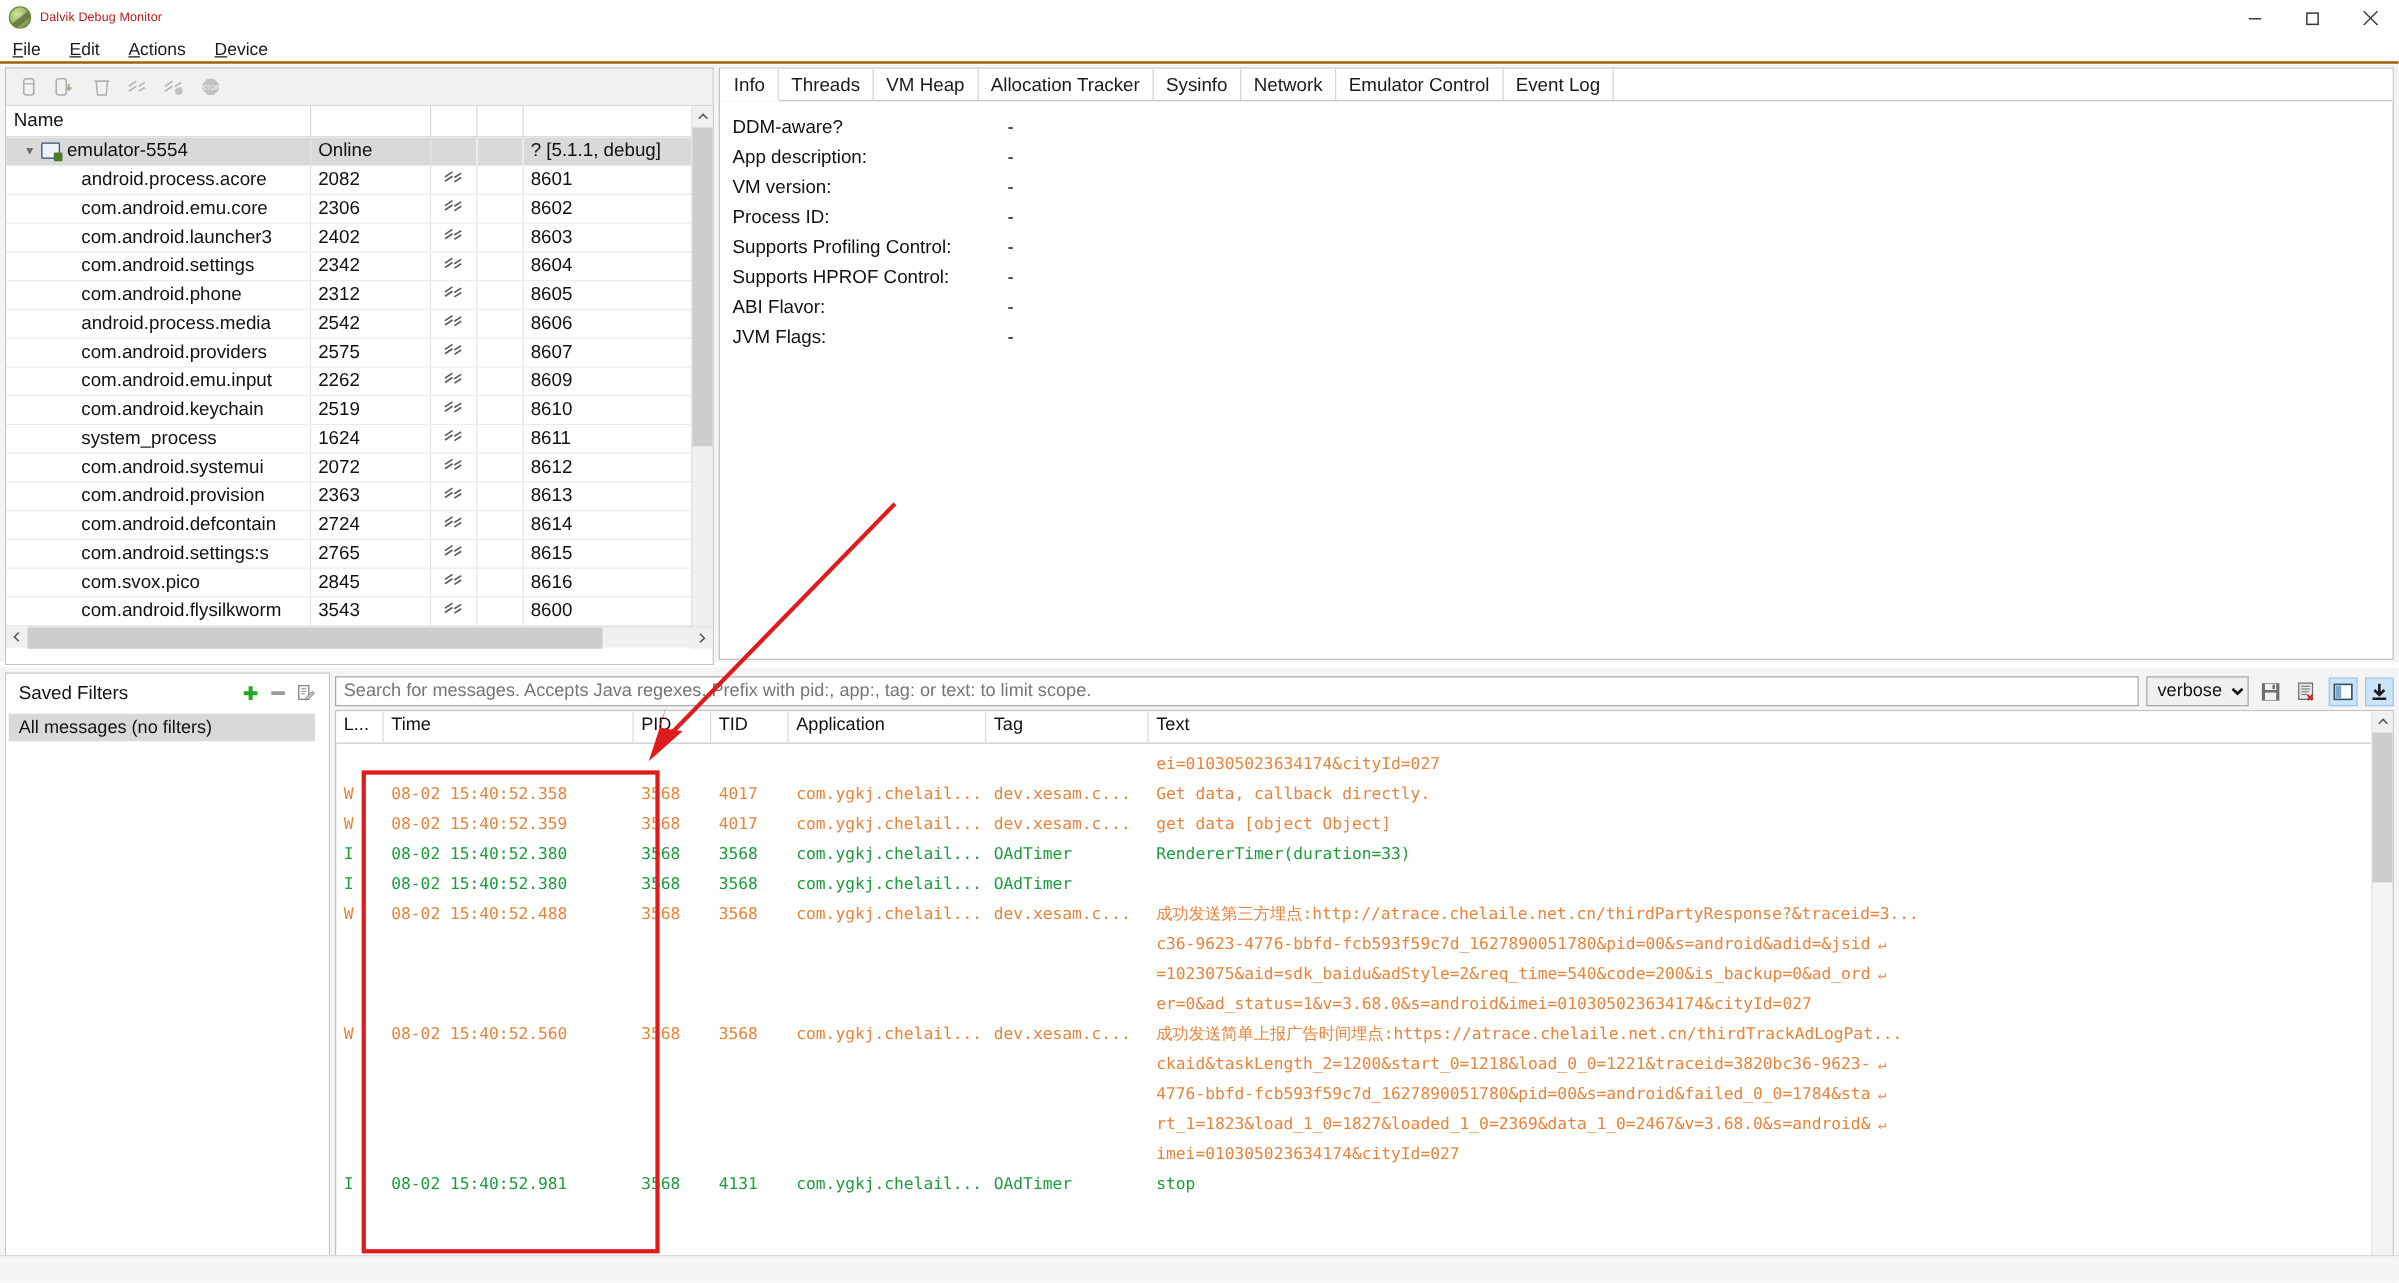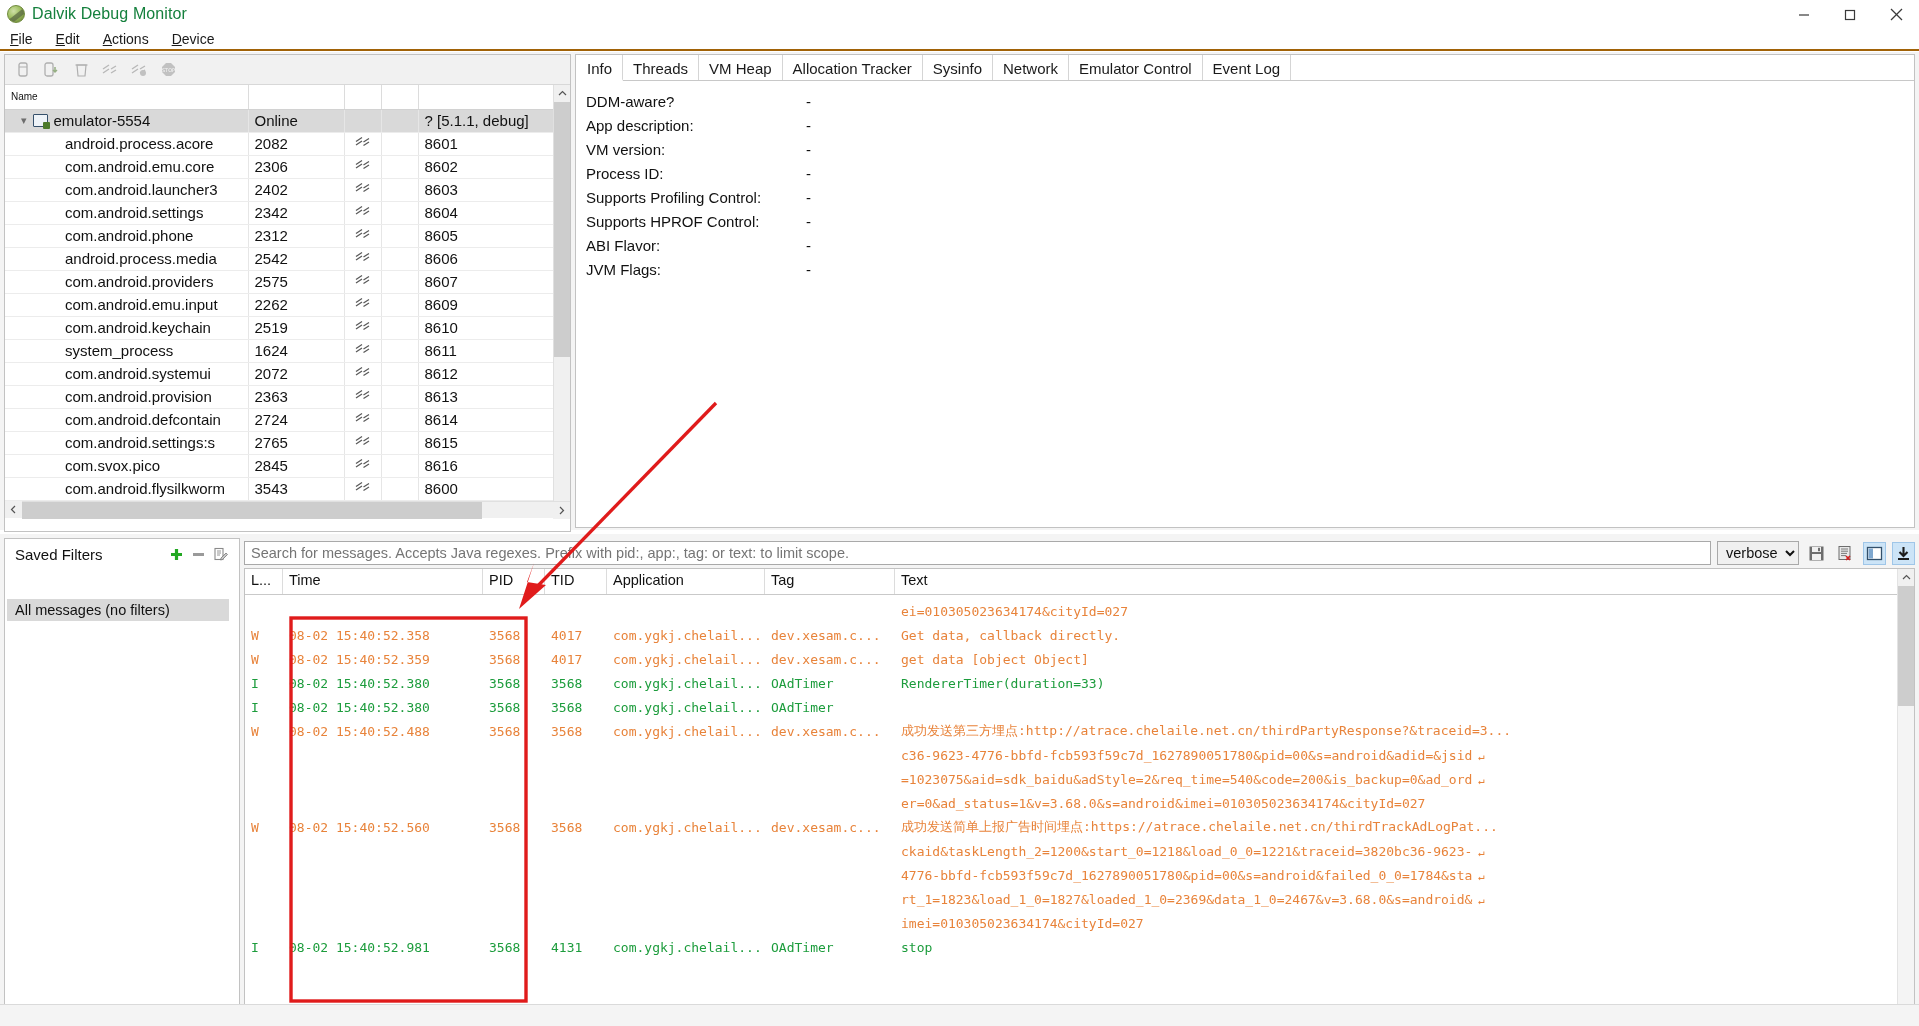--- a/index.html
+++ b/index.html
@@ -26,21 +26,21 @@
     background: radial-gradient(circle at 35% 32%, #cfe0a8 0%, #9fbf60 45%, #5f7a2e 100%);
     border: 1px solid #6f8a3c;
     position: relative; overflow: hidden;
   }
   #app-icon::after {
     content: ""; position: absolute; left: -2px; top: 7px;
     width: 24px; height: 5px; background: #5c6b46;
     transform: rotate(-38deg); opacity: .75;
   }
   #app-title {
-    font-size: 16px; color: #15803d; letter-spacing: .1px;
+    font-size: 10px; color: #b91c1c; letter-spacing: .1px;
   }
   .win-btns { position: absolute; right: 0; top: 0; height: 29px; display: flex; }
   .win-btn {
     width: 46px; height: 29px; display: flex; align-items: center; justify-content: center;
     color: #3a3a3a;
   }
   .win-btn svg { display: block; }
 
   
   #menubar {
@@ -85,21 +85,21 @@
     background: #ffffff; overflow: hidden; position: relative;
   }
   table.devtable {
     border-collapse: collapse; width: 100%; table-layout: fixed;
     font-size: 15px; color: #111;
   }
   table.devtable th {
     font-weight: normal; text-align: left;
     background: #ffffff; border-right: 1px solid #dcdcdc;
     border-bottom: 1px solid #d2d2d2;
-    height: 24px; padding: 0 6px; font-size: 10px;
+    height: 24px; padding: 0 6px; font-size: 15px;
   }
   table.devtable td {
     border-right: 1px solid #e6e6e6;
     border-bottom: 1px solid #ececec;
     height: 23px; padding: 0 6px;
     white-space: nowrap; overflow: hidden;
   }
   tr.device-row td { background: #d9d9d9; }
   td.c-name   { width: 243px; }
   td.c-val    { width: 96px;  }
@@ -165,22 +165,22 @@
   .info-value { color: #111; }
 
   
   #lower {
     position: absolute; left: 0; top: 534px; width: 1919px; height: 492px;
     background: #f4f4f4; display: flex; flex-direction: column;
   }
   #logcat-body { display: flex; flex: 1; padding: 4px; gap: 4px; }
 
   #filters-panel {
-    width: 236px; background: #ffffff; border: 1px solid #c2c2c2;
-    display: flex; flex-direction: column; gap: 28px;
+    width: 260px; background: #ffffff; border: 1px solid #c2c2c2;
+    display: flex; flex-direction: column;
   }
   #filters-head {
     height: 30px; display: flex; align-items: center; padding: 0 8px 0 10px;
     background: #ffffff;
   }
   #filters-title { font-size: 15px; color: #111; flex: 1; }
   .fbtn { width: 22px; height: 22px; display:flex; align-items:center; justify-content:center; }
   #filters-list { flex: 1; background: #ffffff; padding-top: 2px; }
   .filter-item {
     font-size: 14.5px; color: #111; background: #d9d9d9;

